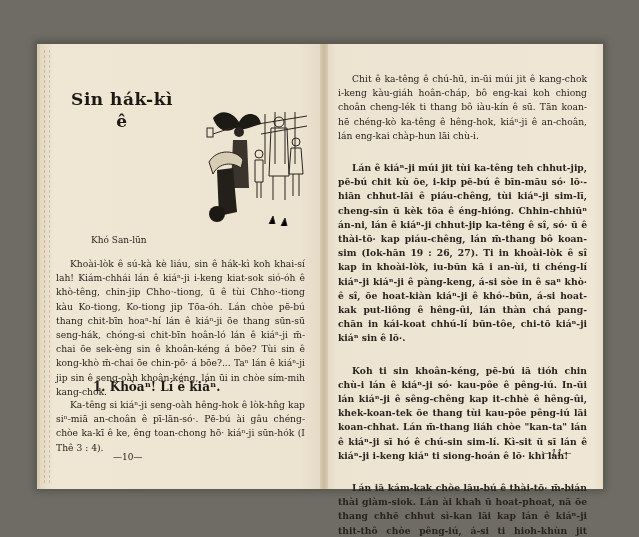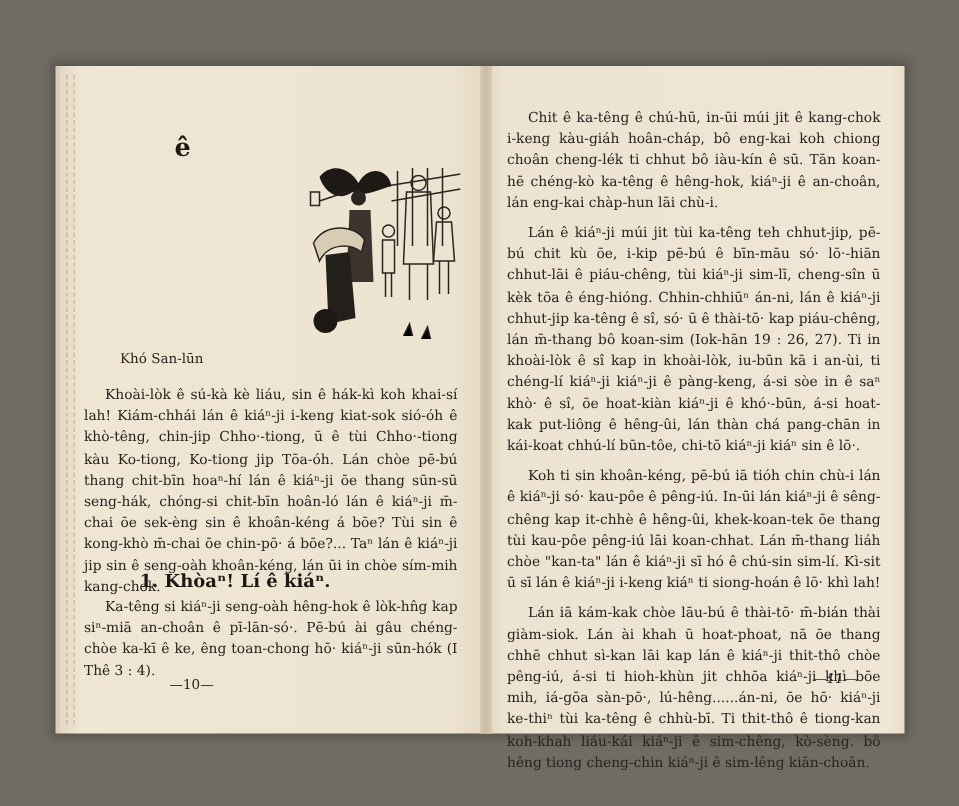--- a/index.html
+++ b/index.html
@@ -37,53 +37,54 @@
   }
   .title-block {
     position:absolute; left:42px; top:88px; width:160px;
     text-align:center;
   }
   .title-line {
     display:block; font-size:17px; font-weight:bold; line-height:22px;
     color:#1c1814; letter-spacing:.5px;
   }
   .author {
-    position:absolute; left:80px; top:235px; font-size:9px; color:#2a2520;
+    position:absolute; left:91px; top:235px; font-size:9px; color:#2a2520;
   }
   .illustration {
     position:absolute; left:203px; top:104px; width:104px; height:128px;
   }
   .body-text {
     position:absolute; font-size:9.2px; line-height:14.2px;
     text-align:justify; color:#28231e;
   }
   .body-text p { margin:0; text-indent:14px; }
   .left-body { left:56px; top:257px; width:249px; }
   .section-heading {
     position:absolute; left:93px; top:380px; font-size:12px; color:#1c1814;font-weight:bold;
   }
   .left-body-2 { left:56px; top:398px; width:249px; }
   .page-num {
     position:absolute; font-size:9px; color:#28231e;
   }
   .pn-left { left:82px; top:452px;margin-left:31px; }
   .pn-right { left:542px; top:448px;font-style:italic; }
   .right-body { left:338px; top:72px; width:249px; }
-  .right-body p + p { margin-top:6px; }
+  .right-body p + p { margin-top:18px;font-weight:bold; }
 </style>
 </head>
 <body>
 
 <div class="book-shadow"></div>
 
 <div class="page page-left"></div>
 <div class="page page-right"></div>
 <div class="gutter"></div>
 
 <div class="title-block">
+  <span class="title-line">Sin hák-kì</span>
   <span class="title-line">ê</span>
 </div>
 
 <svg class="illustration" viewBox="0 0 104 128">
   <g stroke="#2a2520" fill="none" stroke-width="1">
     <path d="M55 20 L104 12 M58 30 L104 22 M62 10 L62 60 M72 8 L72 60 M82 8 L82 60 M92 8 L92 60"></path>
   </g>
   <path d="M10 14 C18 4,30 8,36 18 C42 6,56 8,58 20 C50 22,40 28,32 24 C24 30,14 26,10 14Z" fill="#1d1a16"></path>
   <rect x="4" y="24" width="6" height="9" fill="none" stroke="#2a2520"></rect>
   <path d="M10 30 L28 24" stroke="#2a2520"></path>
@@ -112,19 +113,19 @@
 
 <div class="section-heading">1.   Khòaⁿ! Lí ê kiáⁿ.</div>
 
 <div class="body-text left-body-2">
   <p>Ka-têng si kiáⁿ-ji seng-oàh hêng-hok ê lòk-hn̂g kap siⁿ-miā an-choân ê pī-lān-só·. Pē-bú ài gâu chéng-chòe ka-kī ê ke, êng toan-chong hō· kiáⁿ-ji sūn-hók (I Thê 3 : 4).</p>
 </div>
 
 <div class="page-num pn-left">—10—</div>
 
 <div class="body-text right-body">
-  <p>Chit ê ka-têng ê chú-hū, in-ūi múi jit ê kang-chok i-keng kàu-giáh hoân-cháp, bô eng-kai koh chiong choân cheng-lék ti chhut bô iàu-kín ê sū. Tān koan-hē chéng-kò ka-têng ê hêng-hok, kiáⁿ-ji ê an-choân, lán eng-kai chàp-hun lāi chù-i.</p>
+  <p>Chit ê ka-têng ê chú-hū, in-ūi múi jit ê kang-chok i-keng kàu-giáh hoân-cháp, bô eng-kai koh chiong choân cheng-lék ti thang bô iàu-kín ê sū. Tān koan-hē chéng-kò ka-têng ê hêng-hok, kiáⁿ-ji ê an-choân, lán eng-kai chàp-hun lāi chù-i.</p>
   <p>Lán ê kiáⁿ-ji múi jit tùi ka-têng teh chhut-jip, pē-bú chit kù ōe, i-kip pē-bú ê bīn-māu só· lō·-hiān chhut-lāi ê piáu-chêng, tùi kiáⁿ-ji sim-lī, cheng-sîn ū kèk tōa ê éng-hióng. Chhin-chhiūⁿ án-ni, lán ê kiáⁿ-ji chhut-jip ka-têng ê sî, só· ū ê thài-tō· kap piáu-chêng, lán m̄-thang bô koan-sim (Iok-hān 19 : 26, 27). Ti in khoài-lòk ê sî kap in khoài-lòk, iu-būn kā i an-ùi, ti chéng-lí kiáⁿ-ji kiáⁿ-ji ê pàng-keng, á-si sòe in ê saⁿ khò· ê sî, ōe hoat-kiàn kiáⁿ-ji ê khó·-būn, á-si hoat-kak put-liông ê hêng-ûi, lán thàn chá pang-chān in kái-koat chhú-lí būn-tôe, chi-tō kiáⁿ-ji kiáⁿ sin ê lō·.</p>
   <p>Koh ti sin khoân-kéng, pē-bú iā tióh chin chù-i lán ê kiáⁿ-ji só· kau-pôe ê pêng-iú. In-ūi lán kiáⁿ-ji ê sêng-chêng kap it-chhè ê hêng-ûi, khek-koan-tek ōe thang tùi kau-pôe pêng-iú lāi koan-chhat. Lán m̄-thang liáh chòe "kan-ta" lán ê kiáⁿ-ji sī hó ê chú-sin sim-lí. Kì-sit ū sī lán ê kiáⁿ-ji i-keng kiáⁿ ti siong-hoán ê lō· khì lah!</p>
   <p>Lán iā kám-kak chòe lāu-bú ê thài-tō· m̄-bián thài giàm-siok. Lán ài khah ū hoat-phoat, nā ōe thang chhē chhut sì-kan lāi kap lán ê kiáⁿ-ji thit-thô chòe pêng-iú, á-si ti hioh-khùn jit chhōa kiáⁿ-ji khì bōe mih, iá-gōa sàn-pō·, lú-hêng......án-ni, ōe hō· kiáⁿ-ji ke-thiⁿ tùi ka-têng ê chhù-bī. Ti thit-thô ê tiong-kan koh-khah liáu-kái kiáⁿ-ji ê sim-chêng, kò-sèng. bô hêng tiong cheng-chin kiáⁿ-ji ê sim-lêng kiān-choân.</p>
 </div>
 
 <div class="page-num pn-right">—11—</div>
 
 </body></html>

